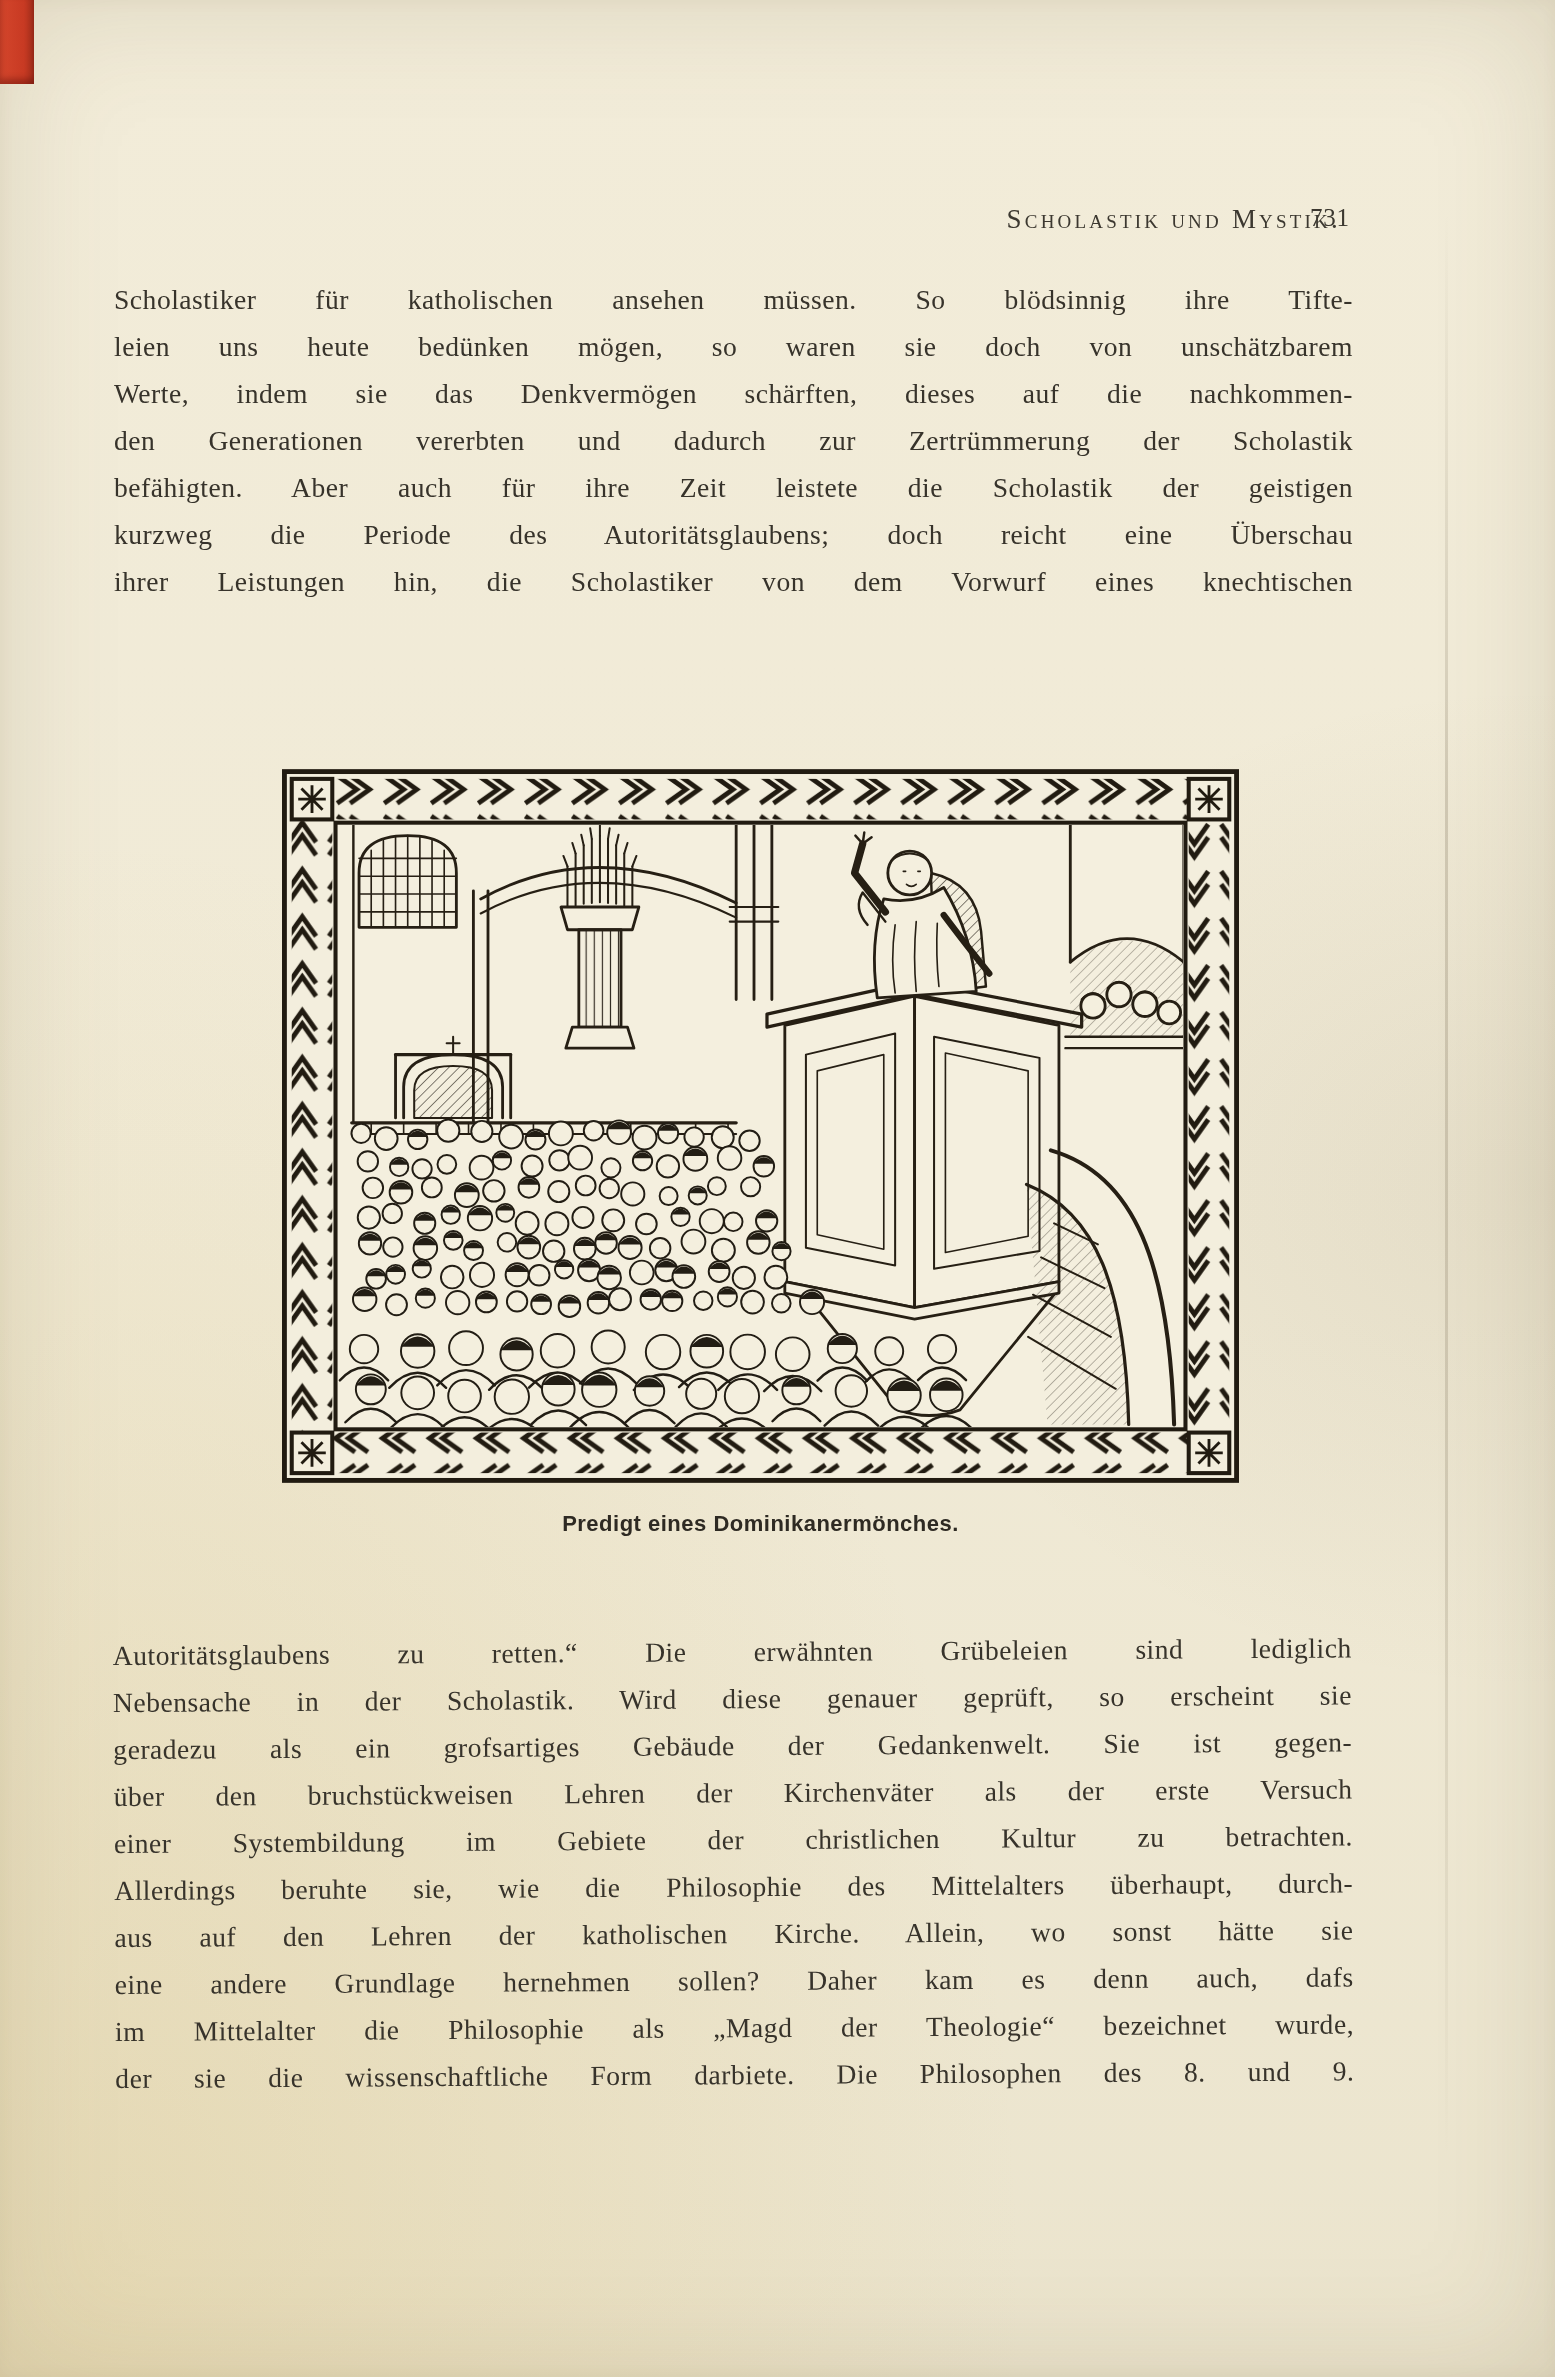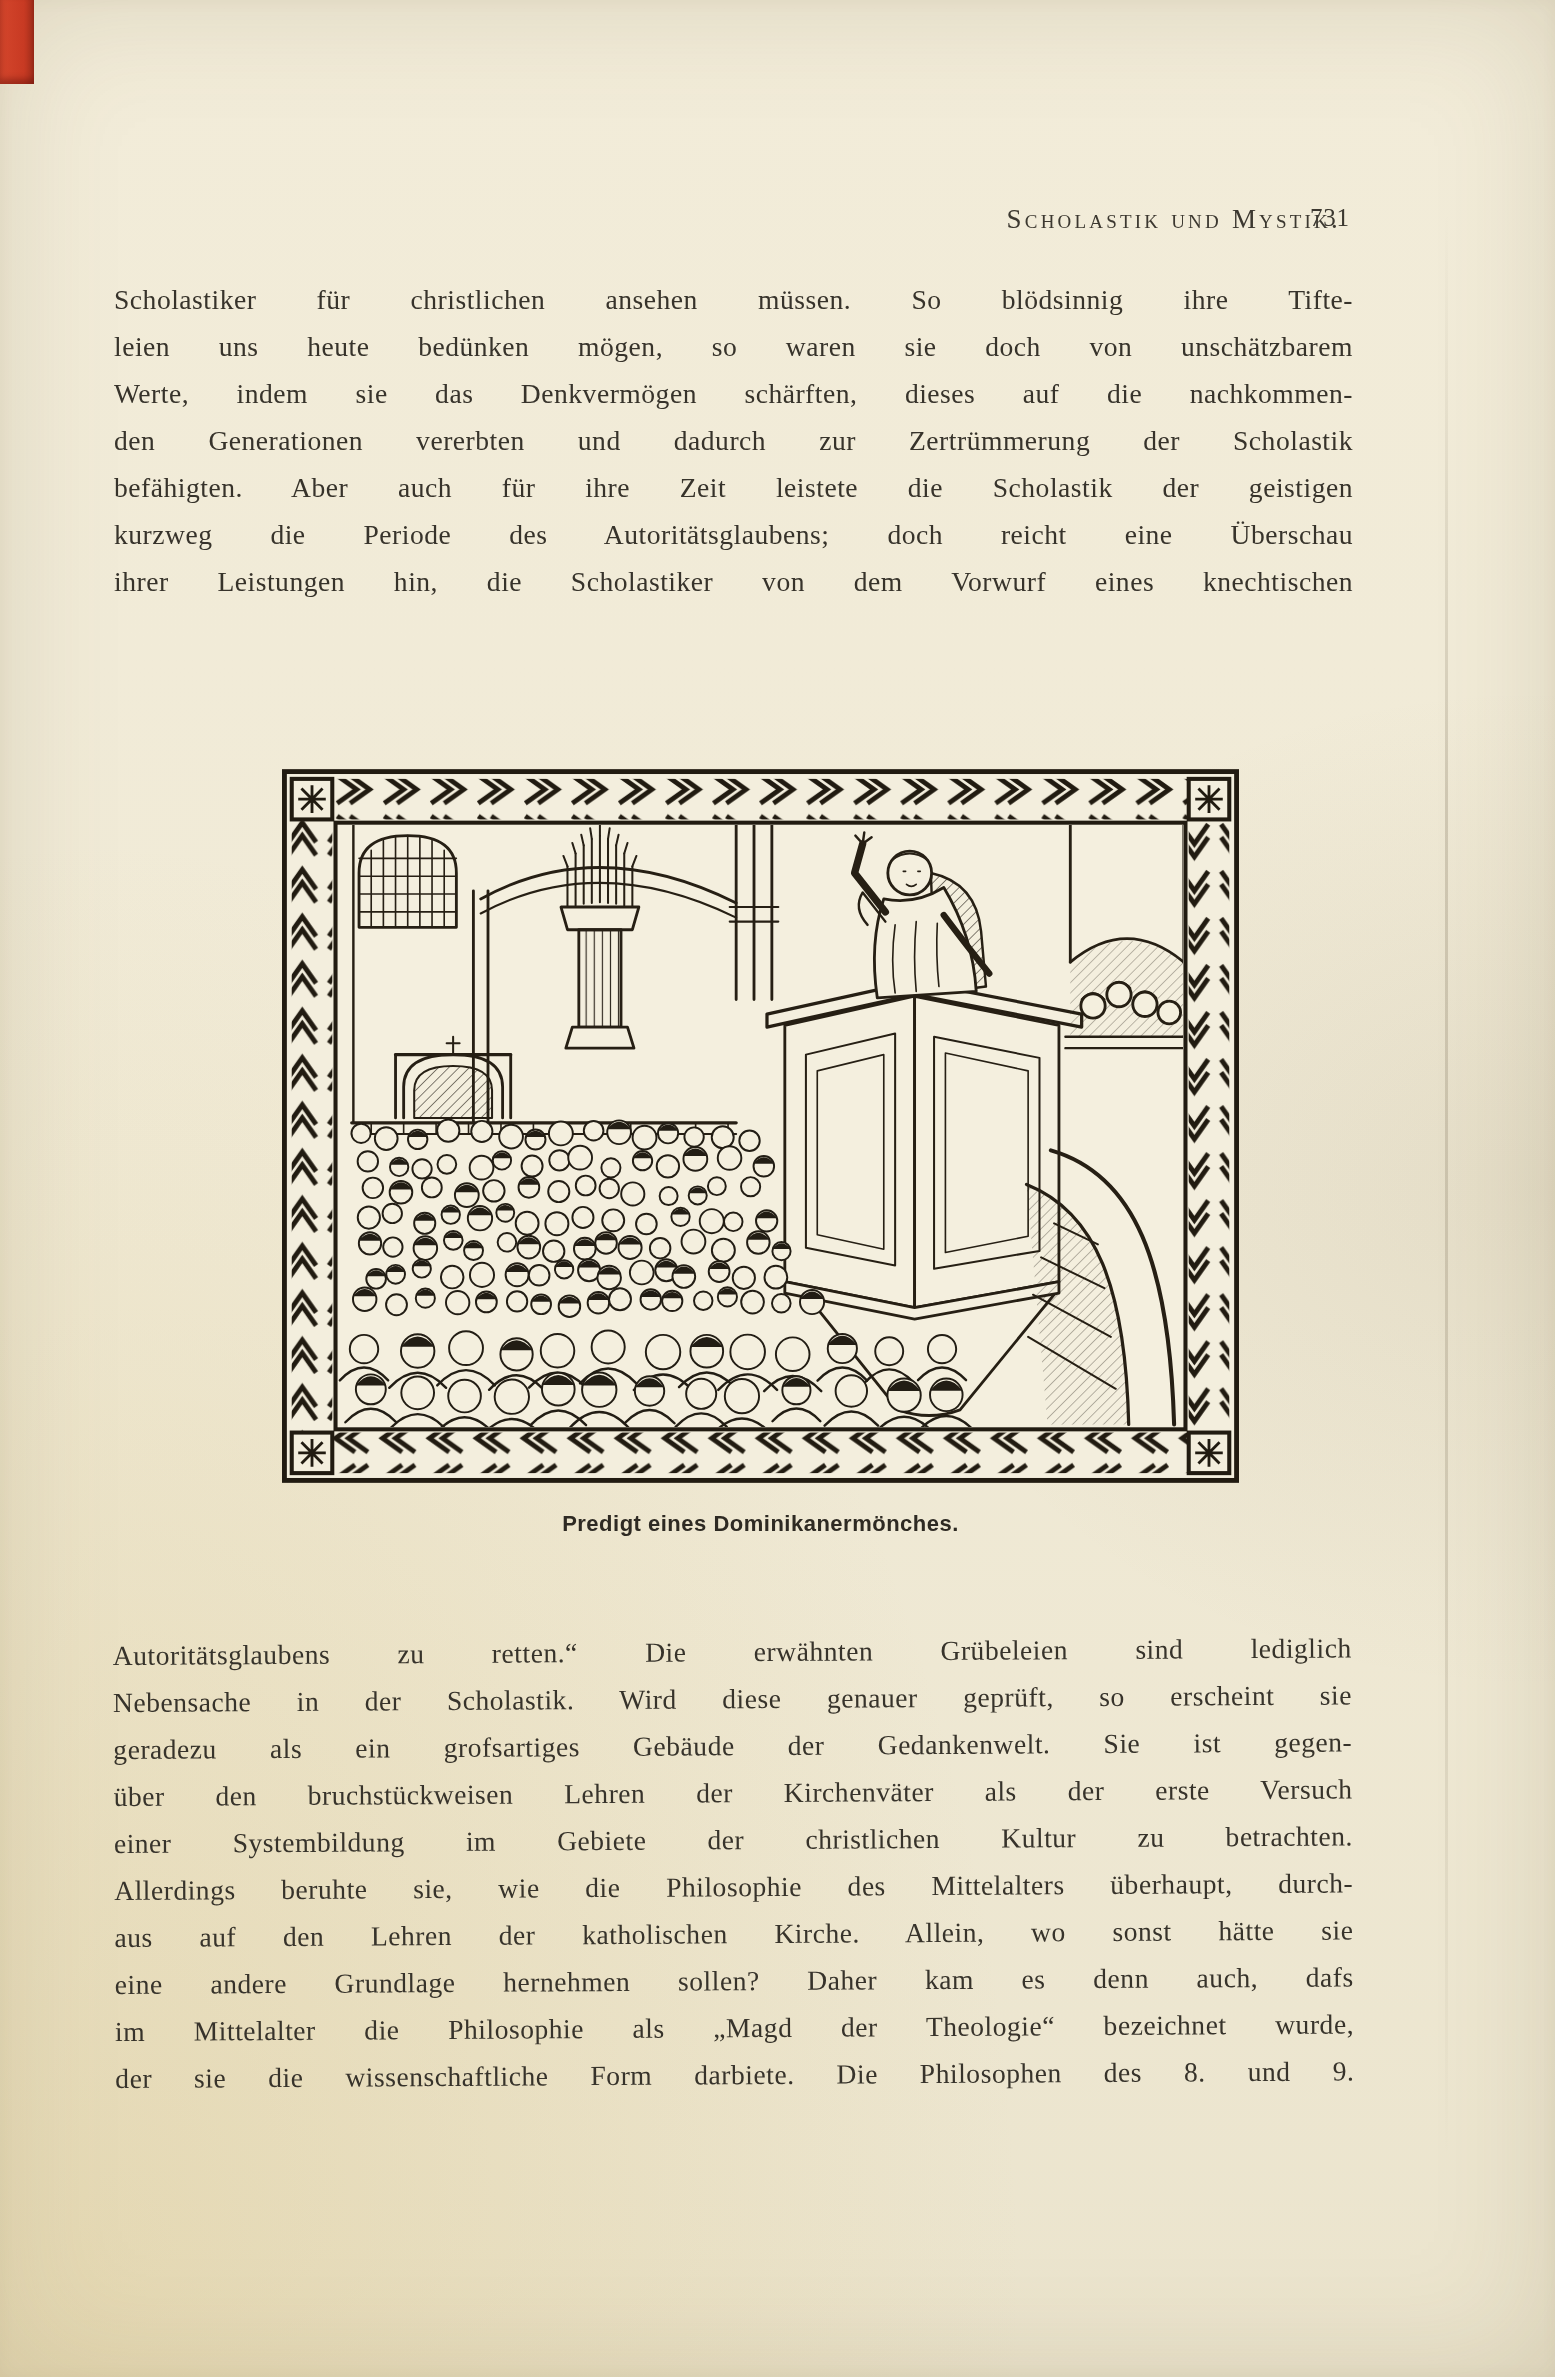--- a/index.html
+++ b/index.html
@@ -66,21 +66,21 @@
   <div class="stain"></div>
   <div class="crease"></div>
   <div class="red-tab"></div>
 
   <header class="running-head">
     <span class="head-title">Scholastik und Mystik.</span>
     <span class="page-number">731</span>
   </header>
 
   <section class="text-block para1">
-    <div class="line">Scholastiker für christlichen ansehen müssen. So blödsinnig ihre Tifte-</div>
+    <div class="line">Scholastiker für katholischen ansehen müssen. So blödsinnig ihre Tifte-</div>
     <div class="line">leien uns heute bedünken mögen, so waren sie doch von unschätzbarem</div>
     <div class="line">Werte, indem sie das Denkvermögen schärften, dieses auf die nachkommen-</div>
     <div class="line">den Generationen vererbten und dadurch zur Zertrümmerung der Scholastik</div>
     <div class="line">befähigten. Aber auch für ihre Zeit leistete die Scholastik der geistigen</div>
     <div class="line">kurzweg die Periode des Autoritätsglaubens; doch reicht eine Überschau</div>
     <div class="line">ihrer Leistungen hin, die Scholastiker von dem Vorwurf eines knechtischen</div>
   </section>
 
   <figure class="woodcut-figure">
     <svg class="woodcut" viewBox="0 0 1180 880">

